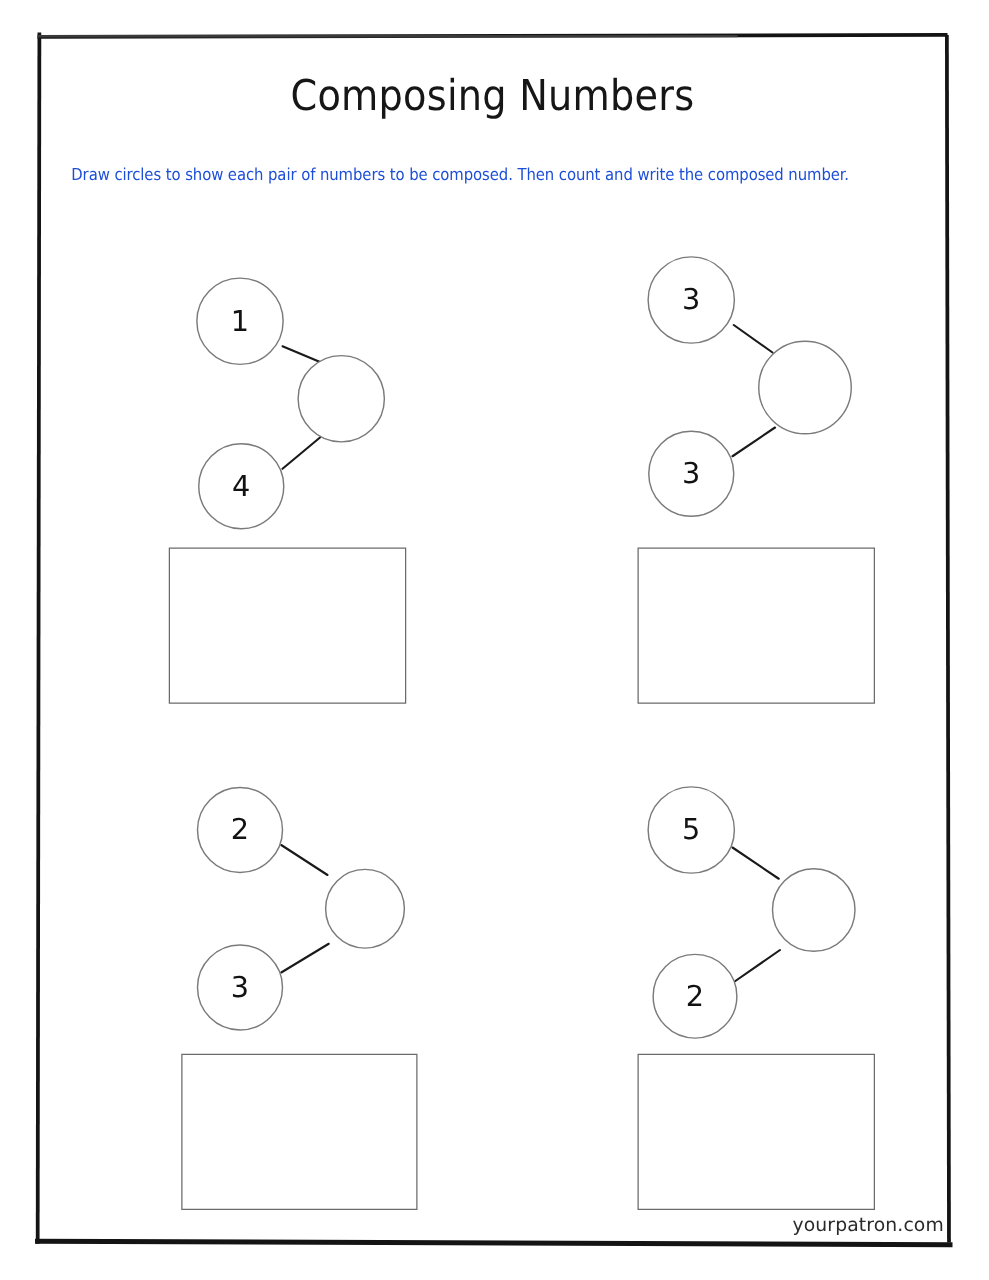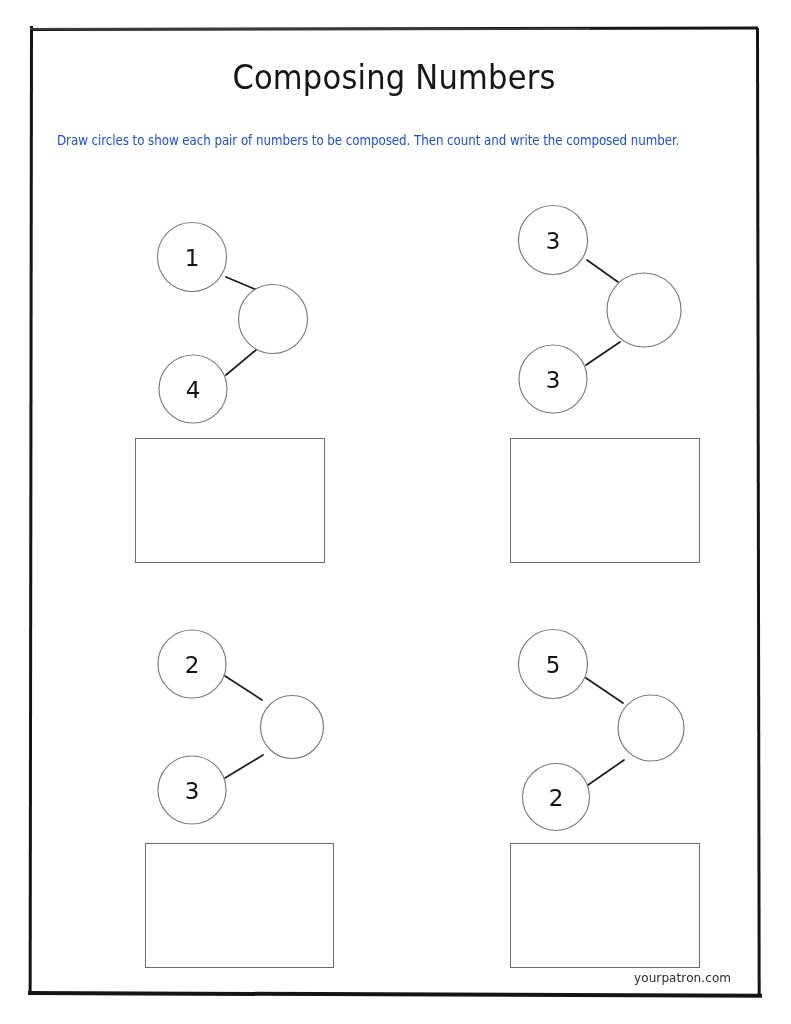--- a/index.html
+++ b/index.html
@@ -140,21 +140,21 @@
     position: absolute;
     background: #ffffff;
     border: 1.6px solid #6b6b6b;
     box-sizing: border-box;
   }
 
   
   #footer-credit {
     position: absolute;
     font-family: "DejaVu Sans", sans-serif;
-    font-size: 12px;
+    font-size: 15px;
     color: #2a2a2a;
     letter-spacing: .1px;
     white-space: nowrap;
   }
 </style>
 </head>
 <body>
 
 <div id="worksheet-page">
 

